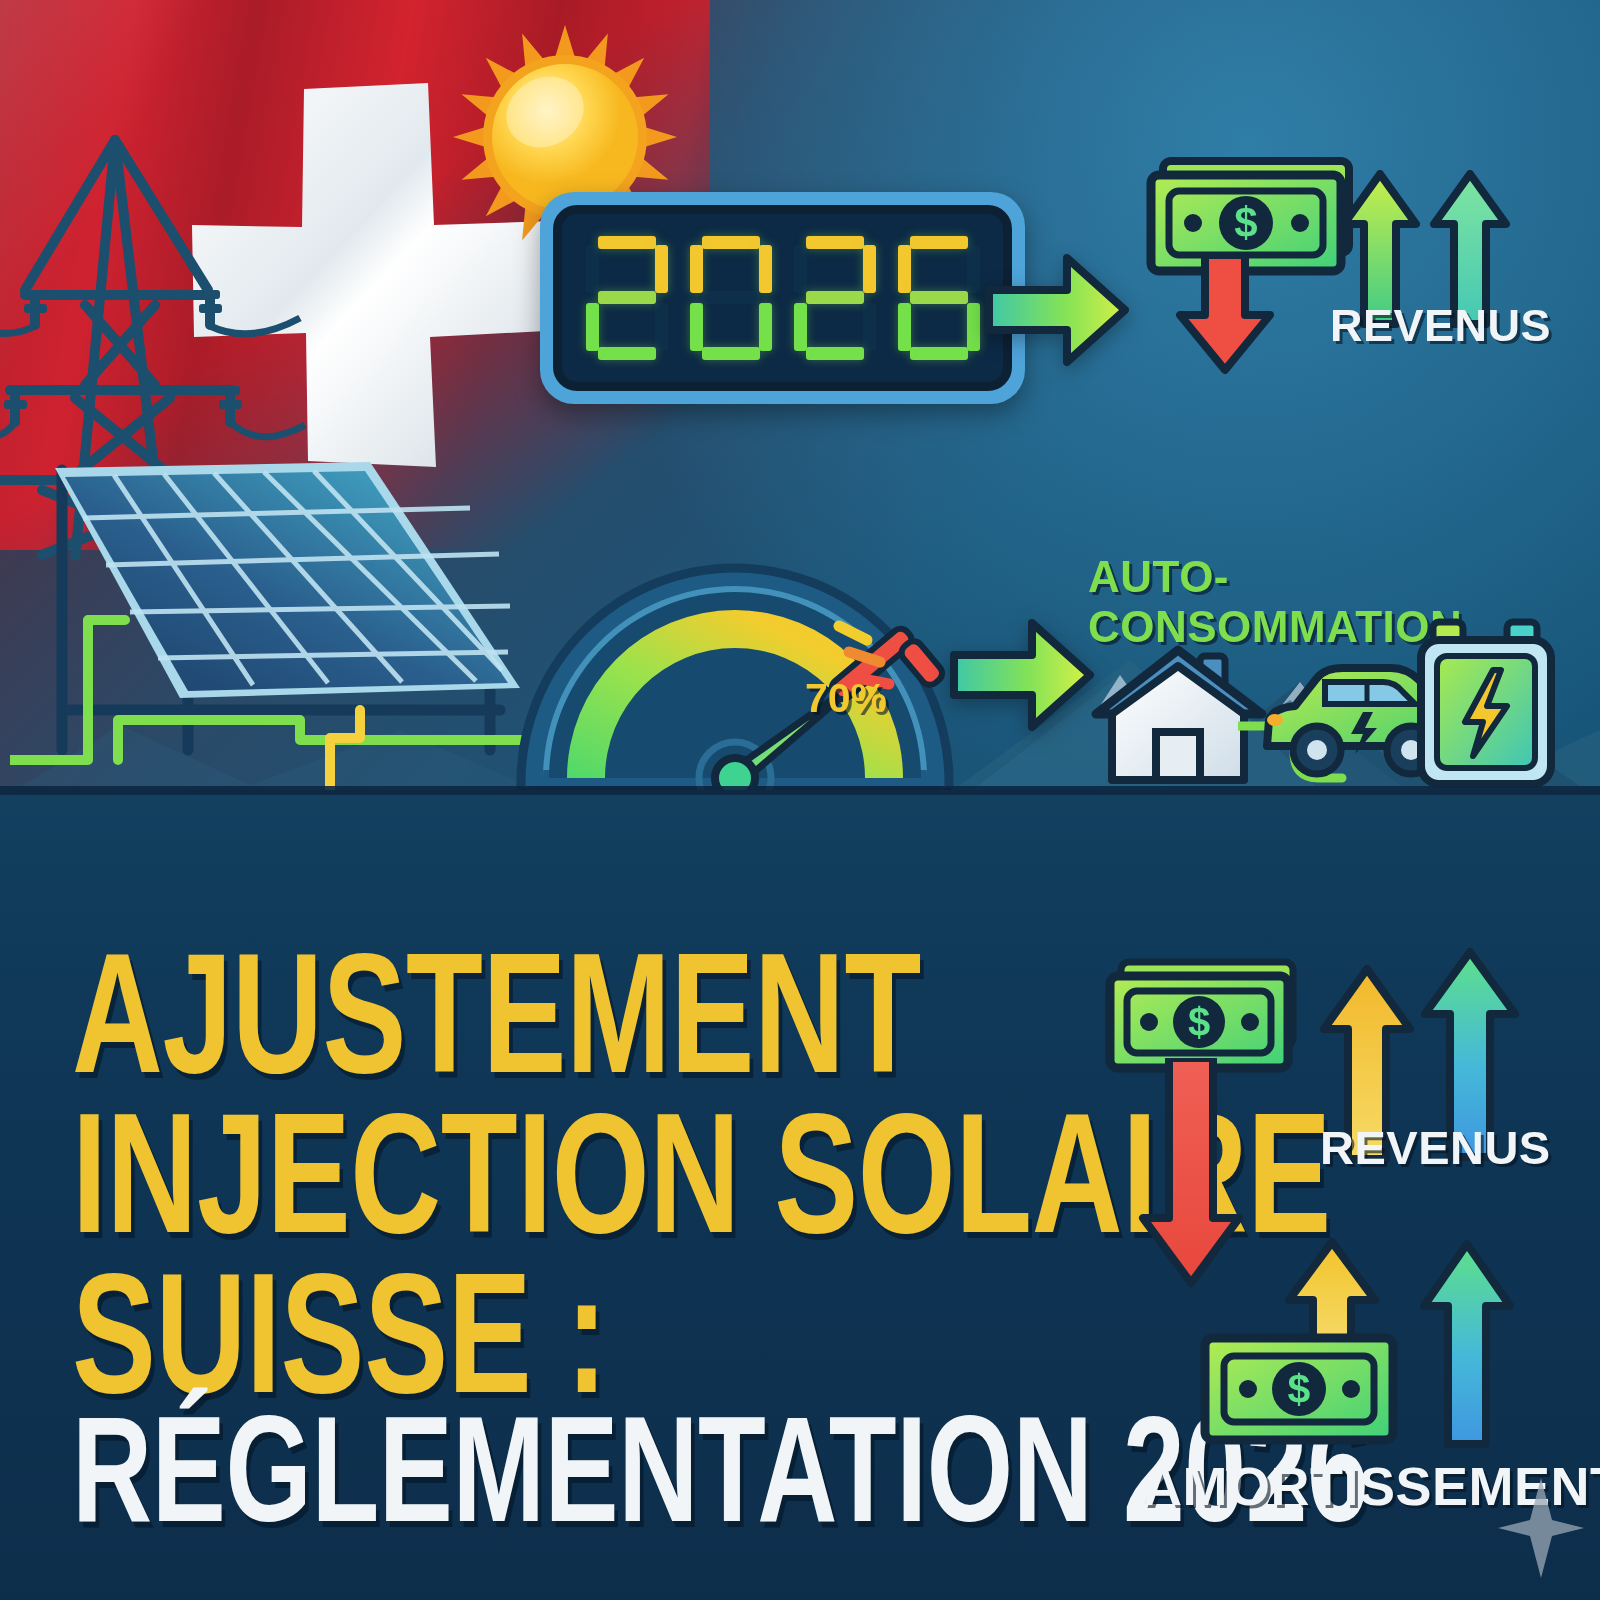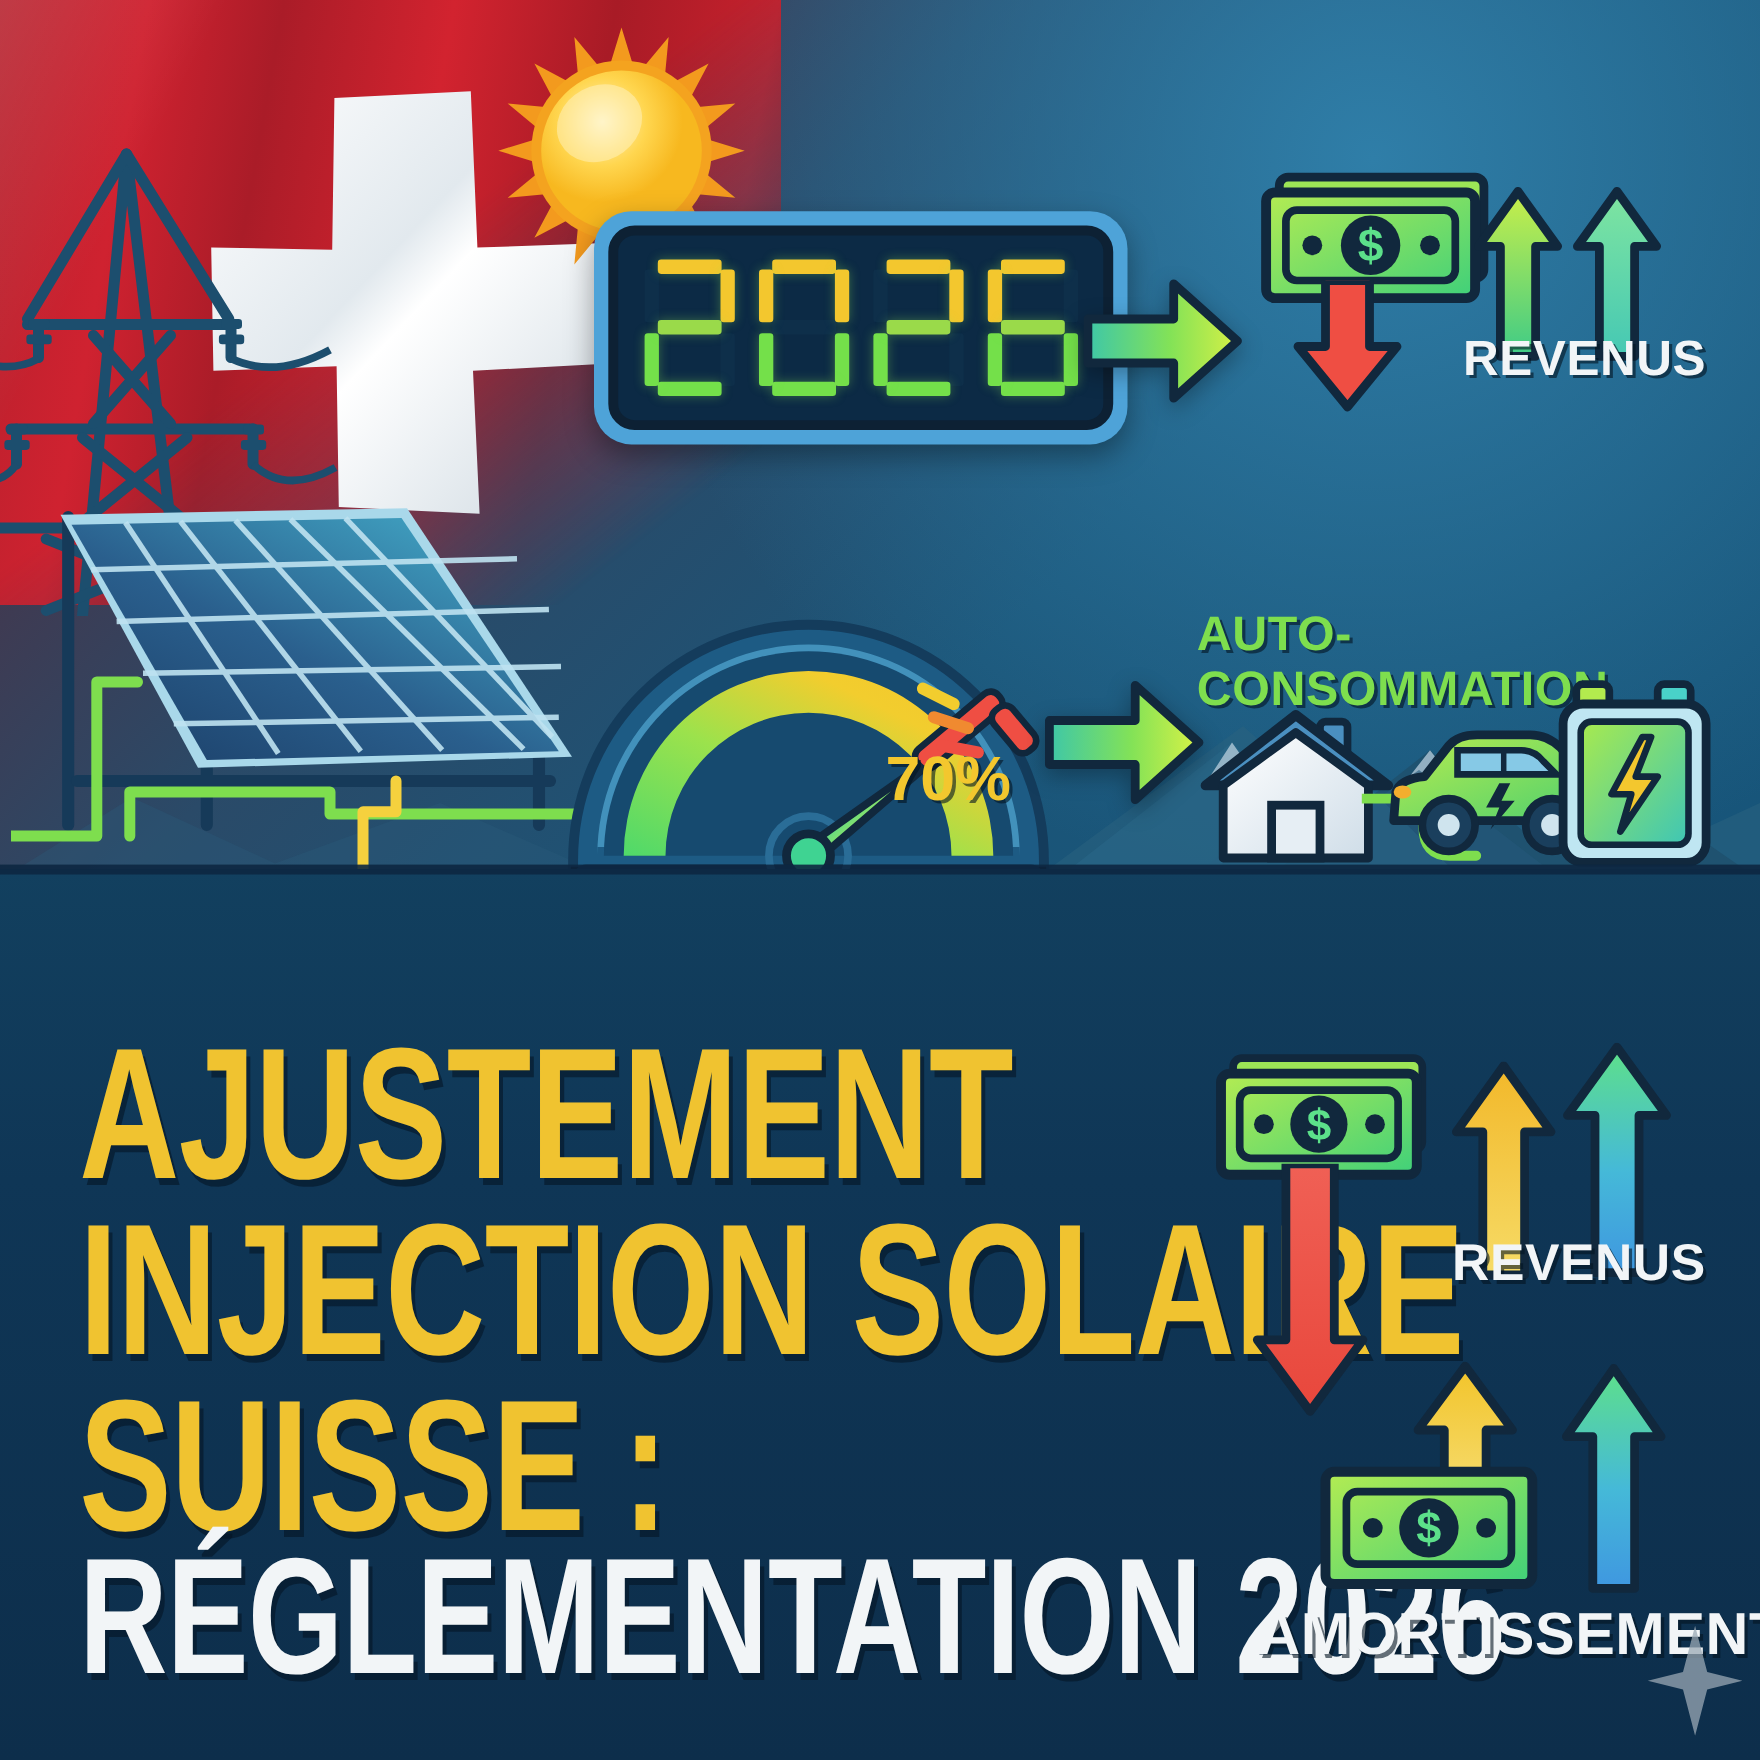--- a/index.html
+++ b/index.html
@@ -68,21 +68,21 @@
   .seg .a.on,.seg .b.on,.seg .f.on{background:#f3c72e;}
   .seg .g.on{background:#9ada4a;}
   .seg .c.on,.seg .d.on,.seg .e.on{background:#74e04a;}
 
   
   .rarrow{filter:drop-shadow(0 6px 10px rgba(0,0,0,.3));}
 
   
   #gauge{position:absolute;left:505px;top:520px;width:460px;height:320px;}
   #pct{
-    position:absolute;left:300px;top:155px;font-size:57px;font-weight:700;color:#f3c72e;
+    position:absolute;left:300px;top:155px;font-size:41px;font-weight:700;color:#f3c72e;
     text-shadow:3px 3px 0 rgba(4,20,34,.6);
   }
   #gaugelabel{
     position:absolute;left:0;top:238px;width:460px;text-align:center;
     font-size:41px;color:#eef4f7;
   }
 </style>
 </head>
 <body>
 

